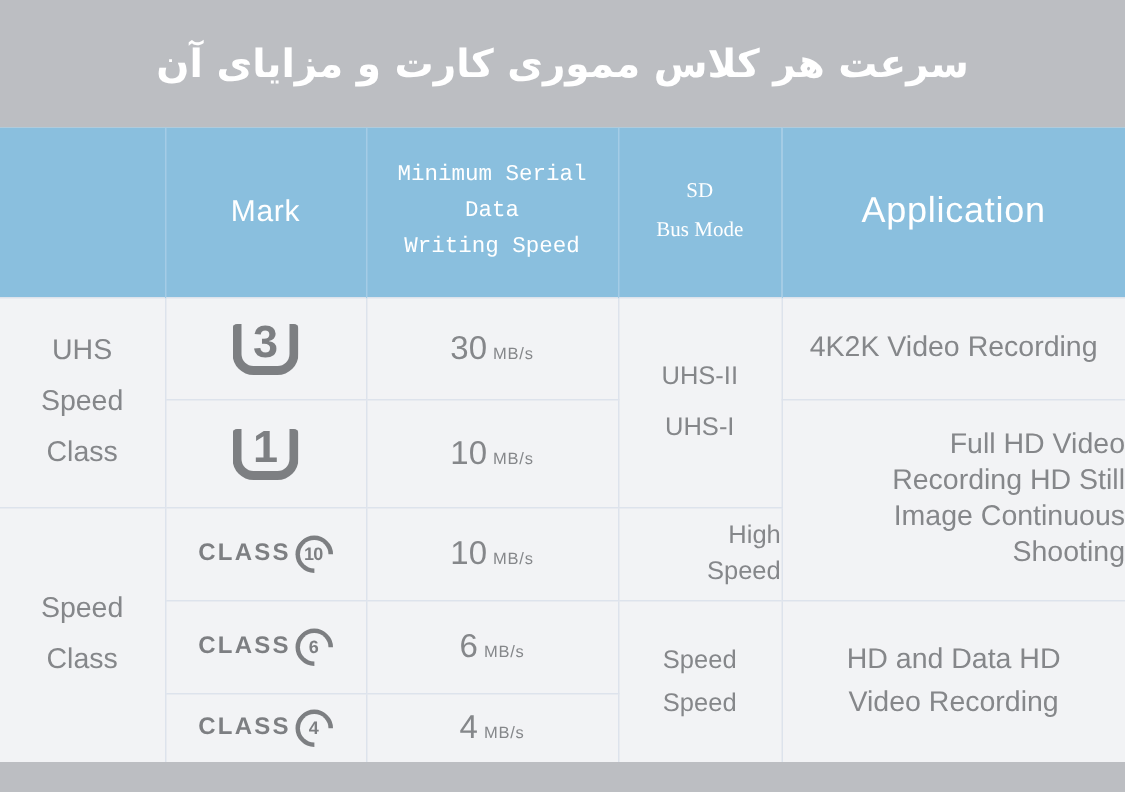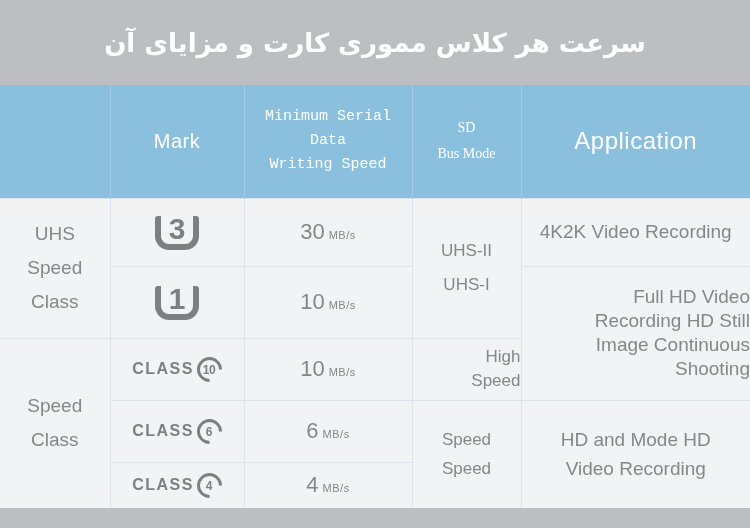--- a/index.html
+++ b/index.html
@@ -166,21 +166,21 @@
           </span>
         </td>
         <td class="speed">
           <span class="num">6</span><span class="unit">MB/s</span>
         </td>
         <td class="bus" rowspan="2">
           <div class="lh29">Speed</div>
           <div class="lh29">Speed</div>
         </td>
         <td class="app" rowspan="2">
-          <div class="lh29">HD and Mode HD</div>
+          <div class="lh29">HD and Data HD</div>
           <div class="lh29">Video Recording</div>
         </td>
       </tr>
       <tr class="r5">
         <td class="mark">
           <span class="class-mark">
             <span class="class-word">CLASS</span>
             <span class="class-circle">
               <span class="class-num">4</span>
             </span>

